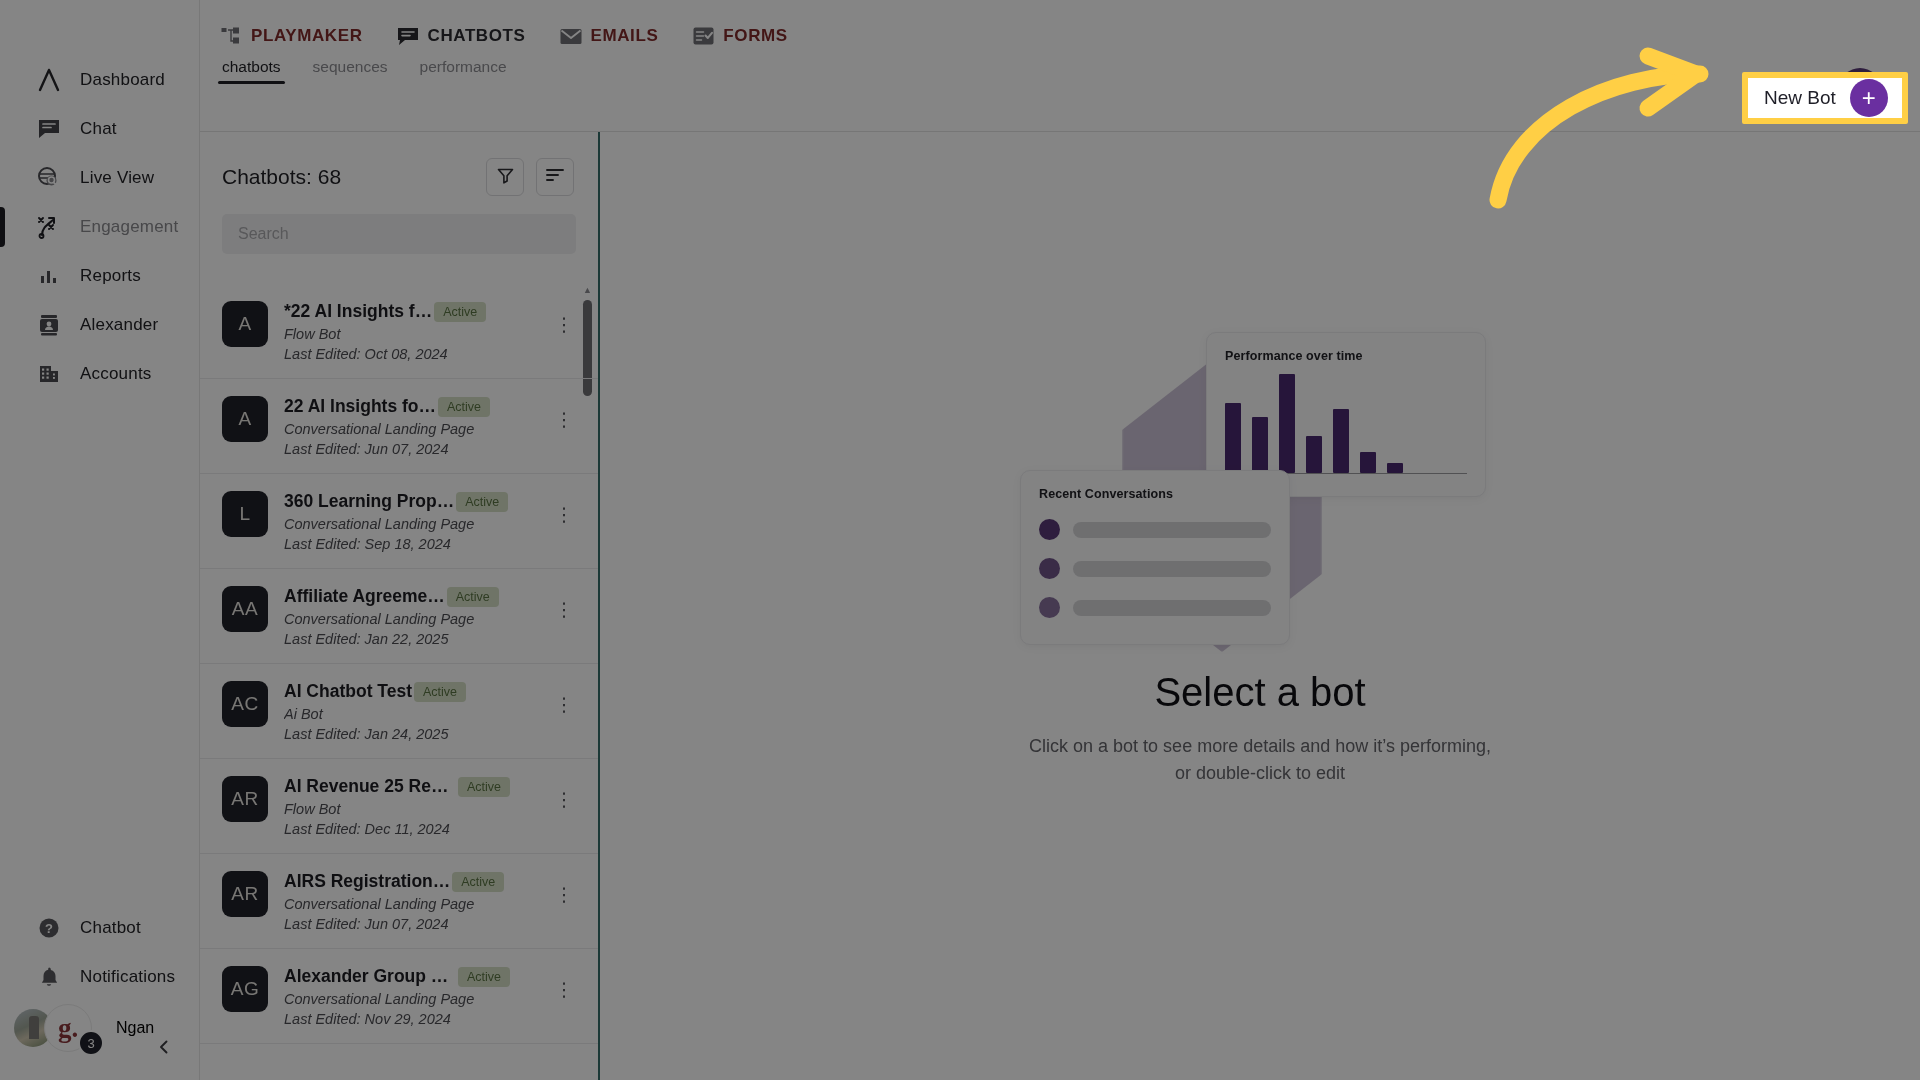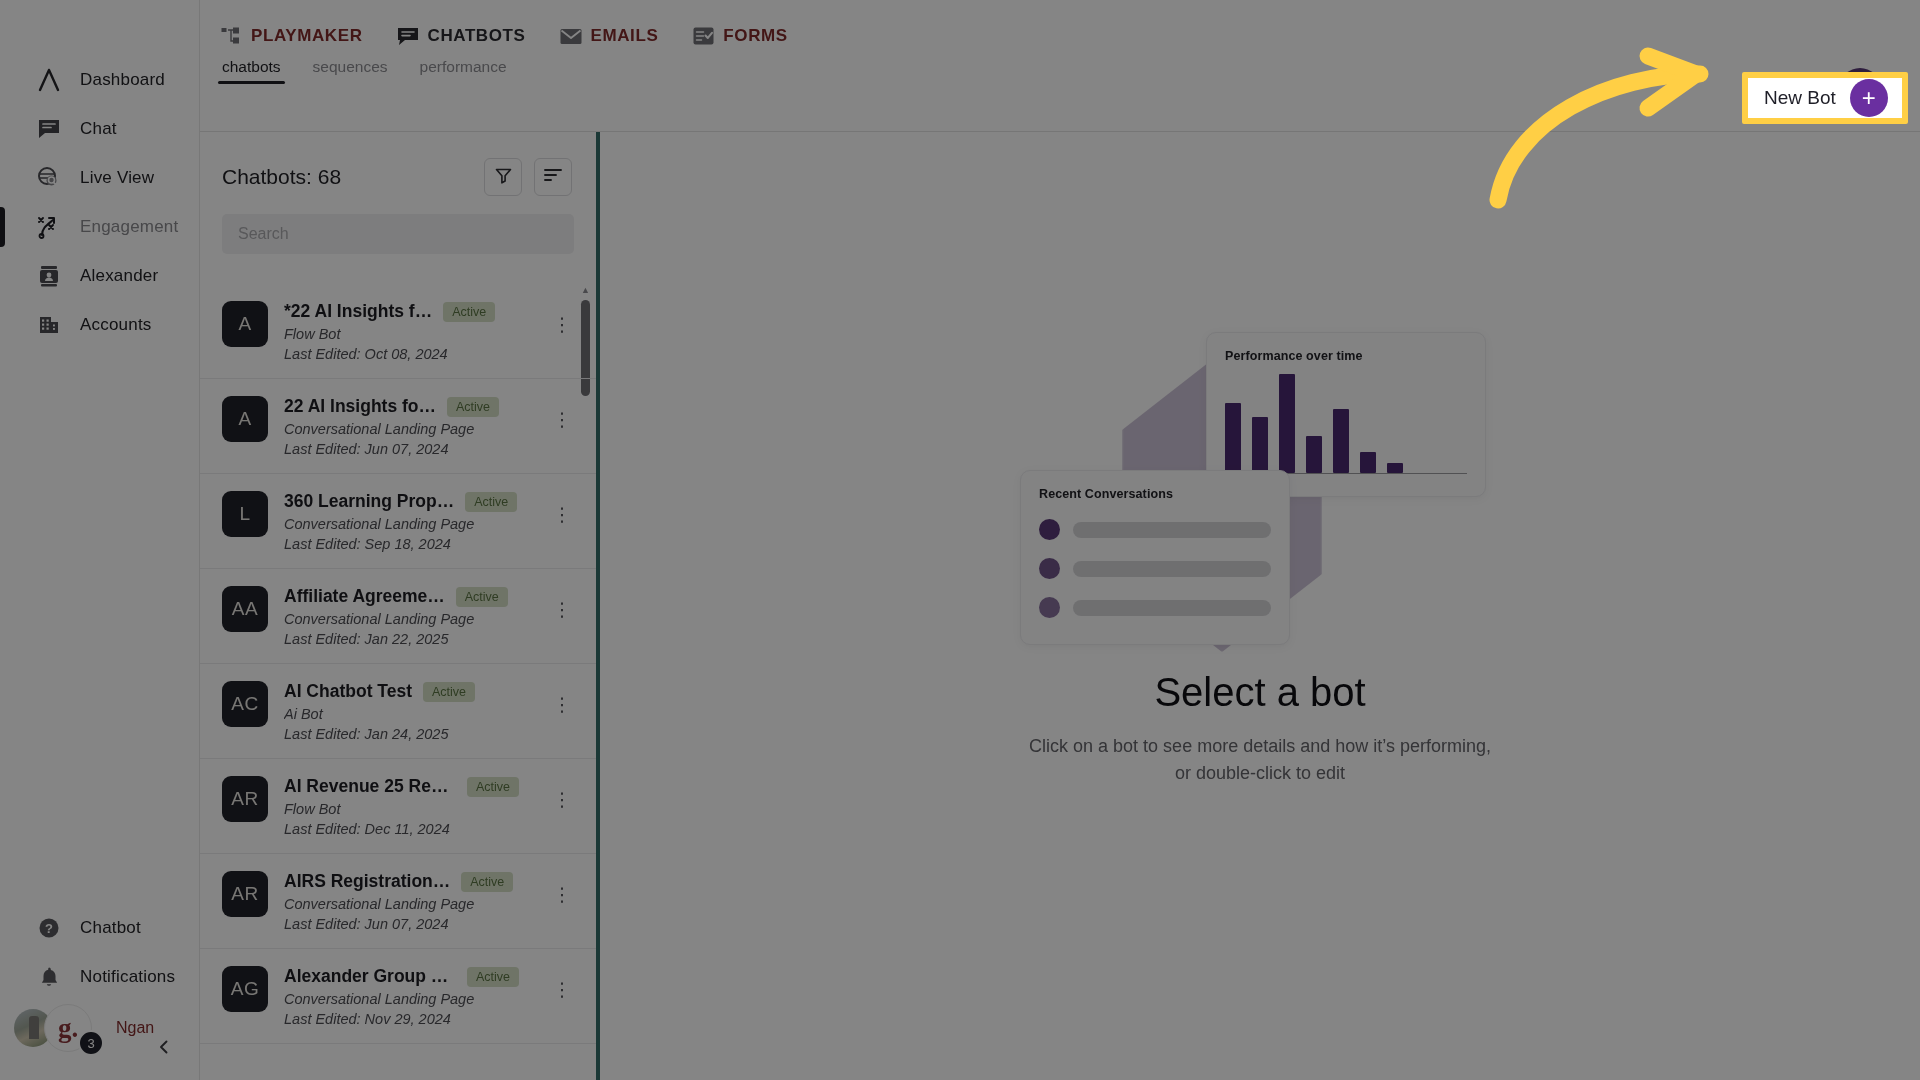--- a/index.html
+++ b/index.html
@@ -72,21 +72,21 @@
     font-family: "Liberation Serif", serif;
     font-size: 27px; color: #c1272d; font-weight: 700;
   }
   .count-badge {
     position: absolute; left: 78px; top: 28px;
     min-width: 26px; height: 26px; border-radius: 50%;
     background: #1d2130; color: #fff;
     font-size: 13px; display: flex; align-items: center; justify-content: center;
     border: 2px solid #fff;
   }
-  .user-name { font-size: 16px; color: #b91c1c; margin-left: 48px; }
+  .user-name { font-size: 16px; color: #000000; margin-left: 48px; }
   .collapse-btn {
     position: absolute; right: 22px; bottom: -6px;
     width: 26px; height: 26px; display: flex; align-items: center; justify-content: center;
     color: #3a3a44; font-size: 19px; cursor: pointer;
   }
 
   
   .topbar {
     position: absolute; left: 200px; right: 0; top: 0; height: 132px;
     background: #ffffff; border-bottom: 1px solid #e3e3e3;
@@ -127,21 +127,21 @@
   .plus-circle {
     width: 40px; height: 40px; border-radius: 50%;
     background: #6a2fa0; color: #fff;
     display: flex; align-items: center; justify-content: center;
     font-size: 25px; line-height: 1; font-weight: 300;
   }
 
   
   .list-panel {
     position: absolute; left: 200px; top: 132px; bottom: 0; width: 400px;
-    background: #ffffff; border-right: 4px solid #0f766e;
+    background: #ffffff; border-right: 2px solid #0f766e;
   }
   .list-head {
     display: flex; align-items: center; justify-content: space-between;
     padding: 26px 24px 0 22px;
   }
   .list-title { font-size: 21px; color: #1f1f28; }
   .head-tools { display: flex; gap: 12px; }
   .tool-btn {
     width: 38px; height: 38px; border: 1px solid #dcdce1; border-radius: 6px;
     display: flex; align-items: center; justify-content: center; cursor: pointer;
@@ -165,21 +165,21 @@
     border-bottom: 1px solid #eaeaee;
     cursor: pointer; position: relative;
   }
   .bot-avatar {
     width: 46px; height: 46px; border-radius: 9px; flex: none;
     background: #1d212e; color: #e9e4dc;
     display: flex; align-items: center; justify-content: center;
     font-size: 19px; letter-spacing: .5px;
   }
   .bot-main { flex: 1; min-width: 0; }
-  .bot-title-line { display: flex; align-items: center; gap: 11px; }
+  .bot-title-line { display: flex; align-items: center; gap: 2px; }
   .bot-name {
     font-size: 17.5px; font-weight: 700; color: #1d1d27;
     white-space: nowrap; overflow: hidden; text-overflow: ellipsis; max-width: 172px;
   }
   .badge {
     font-size: 12.5px; color: #4d7a22; background: #cfe3b4;
     padding: 3px 9px; border-radius: 4px; flex: none;
   }
   .bot-type, .bot-edited {
     font-size: 14.5px; color: #4d4d58; font-style: italic; margin-top: 4px;
@@ -308,20 +308,30 @@
               <path d="M6 21c0-7 5-10 11-15" stroke="#1f1f28" stroke-width="2" fill="none" stroke-linecap="round"></path>
               <path d="M13 4h5v5" stroke="#1f1f28" stroke-width="2" fill="none" stroke-linecap="round" stroke-linejoin="round"></path>
               <circle cx="5.5" cy="22" r="2" fill="none" stroke="#1f1f28" stroke-width="1.8"></circle>
               <path d="M3 4l4 4 M7 4l-4 4" stroke="#1f1f28" stroke-width="1.9" stroke-linecap="round"></path>
               <path d="M13 11l4 4 M17 11l-4 4" stroke="#1f1f28" stroke-width="1.9" stroke-linecap="round"></path>
             </svg>
           </span>
           <span class="lbl">Engagement</span>
         </div>
 
+        <div class="nav-item">
+          <span class="ico">
+            <svg width="26" height="26" viewBox="0 0 26 26">
+              <rect x="5" y="13" width="3" height="7" fill="#4b4b55"></rect>
+              <rect x="11" y="8" width="3" height="12" fill="#4b4b55"></rect>
+              <rect x="17" y="15" width="3" height="5" fill="#4b4b55"></rect>
+            </svg>
+          </span>
+          <span class="lbl">Reports</span>
+        </div>
 
         <div class="nav-item">
           <span class="ico">
             <svg width="26" height="26" viewBox="0 0 26 26">
               <rect x="5" y="3" width="16" height="3" rx="1" fill="#4b4b55"></rect>
               <rect x="4" y="7" width="18" height="13" rx="2" fill="#4b4b55"></rect>
               <circle cx="13" cy="12" r="2.4" fill="#fff"></circle>
               <path d="M9 18c0-2.3 1.9-3.6 4-3.6s4 1.3 4 3.6z" fill="#fff"></path>
               <rect x="5" y="21" width="16" height="2.4" rx="1" fill="#4b4b55"></rect>
             </svg>

